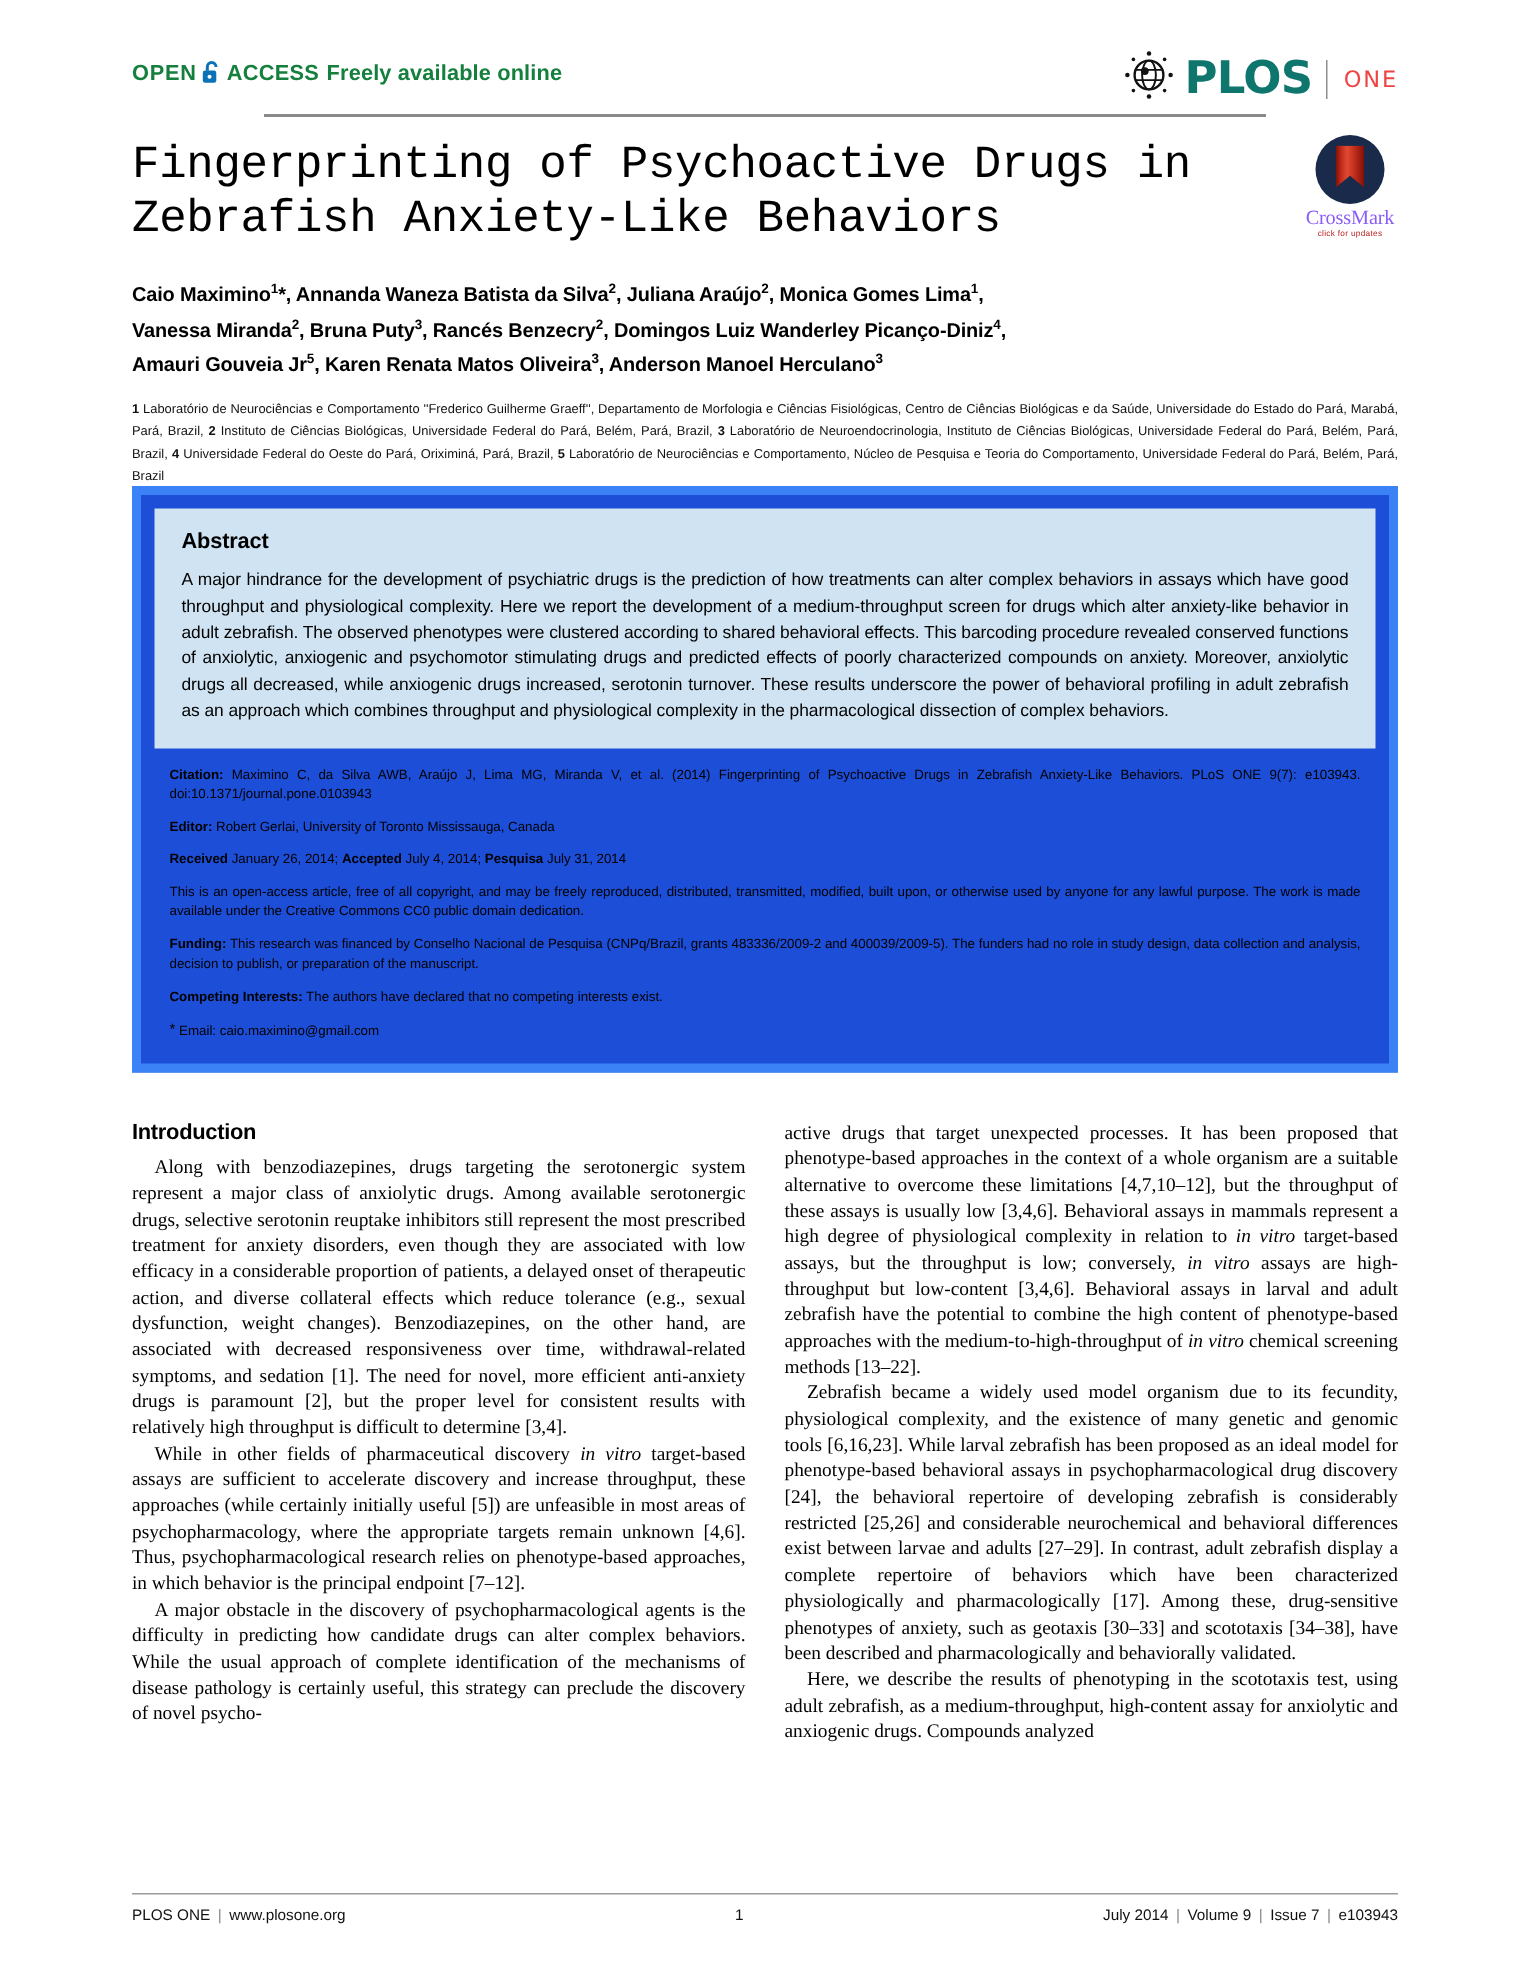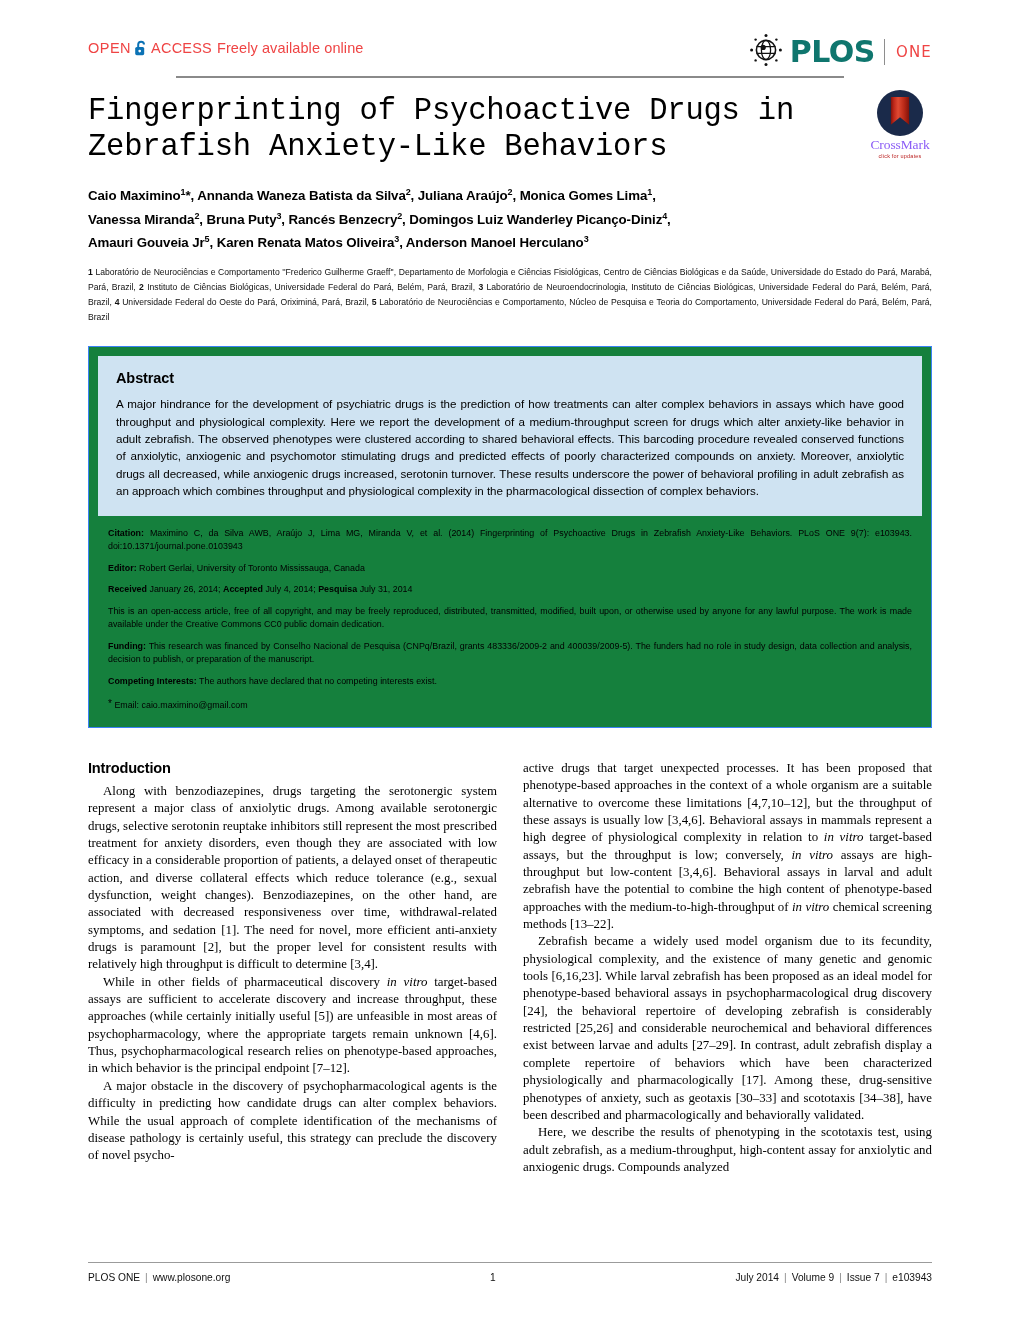--- a/index.html
+++ b/index.html
@@ -27,22 +27,22 @@
   .topbar {
     position: relative;
     height: 48px;
     padding-top: 34px;
   }
   .oa {
     position: absolute;
     left: 0;
     top: 40px;
     font-size: 14.5px;
-    font-weight: normal;
-    color: #ef4444;
+    font-weight: bold;
+    color: #15803d;
     letter-spacing: 0.2px;
     white-space: nowrap;
   }
   .oa .oa-open { letter-spacing: 0.5px; }
   .oa .lock {
     display: inline-block;
     vertical-align: -3px;
     margin: 0 3px;
   }
   .oa .oa-free {
@@ -153,23 +153,22 @@
     font-size: 8.6px;
     line-height: 1.72;
     text-align: justify;
     color: #111;
     max-width: 848px;
   }
   .affils b { font-weight: bold; }
 
   
   .panel {
-    margin-top: 22px;
-    border: 1px solid #3b82f6;
-    background: #15803d;
+    border: 6px solid #3b82f6;
+    background: #1d4ed8;
     padding: 0;
     width: 100%;
     box-sizing: border-box;
   }
   .abstract-box {
     background: #cfe3f2;
     margin: 9px 9px 0 9px;
     padding: 14px 18px 16px 18px;
   }
   .abstract-h {

